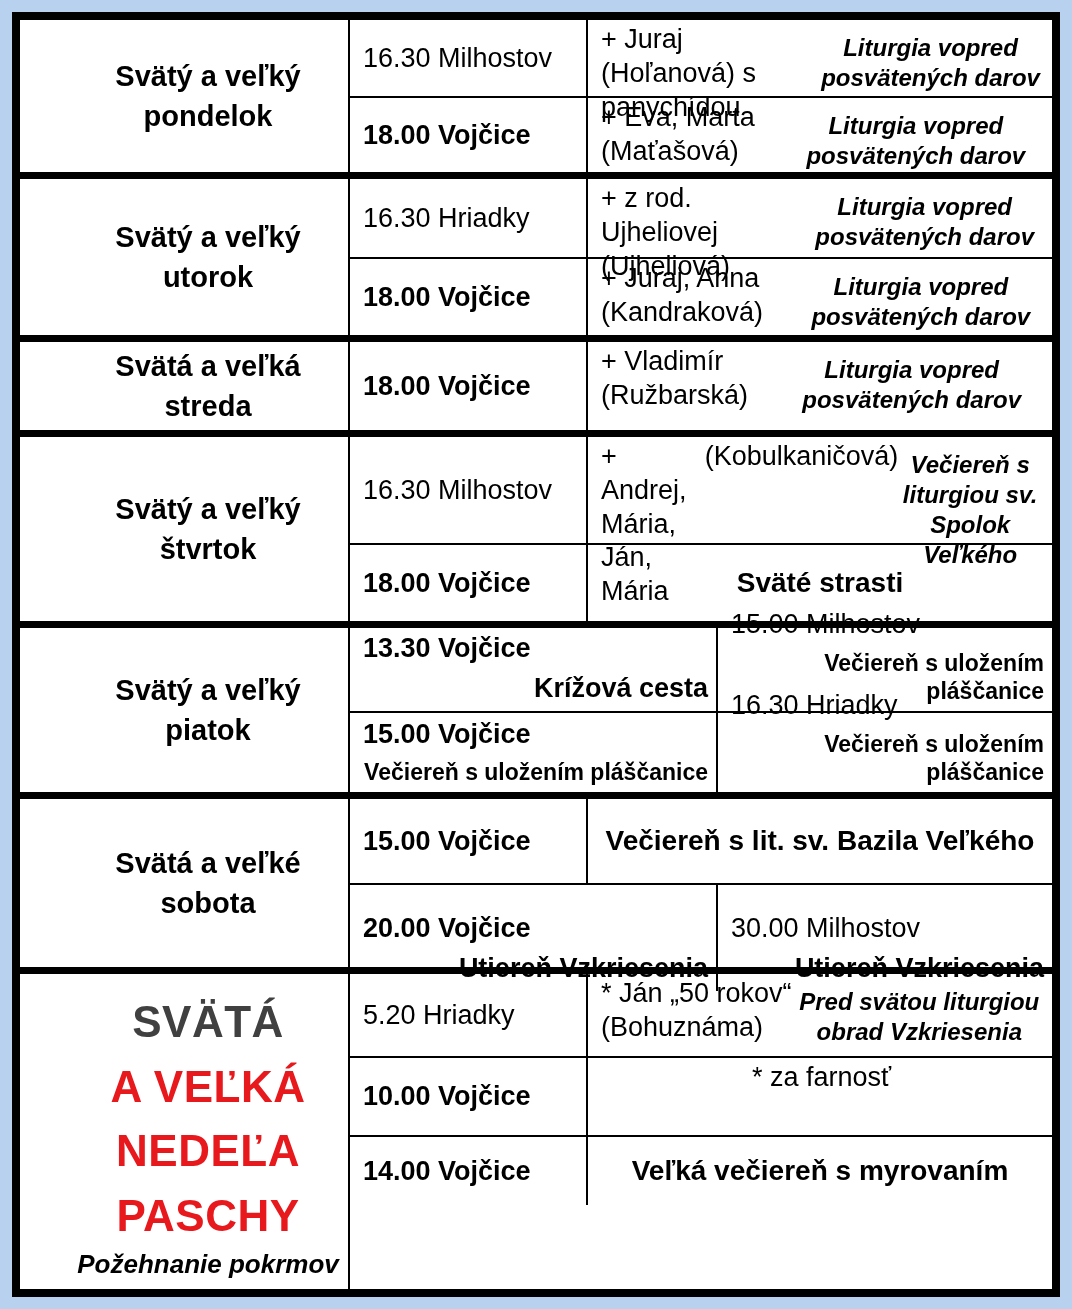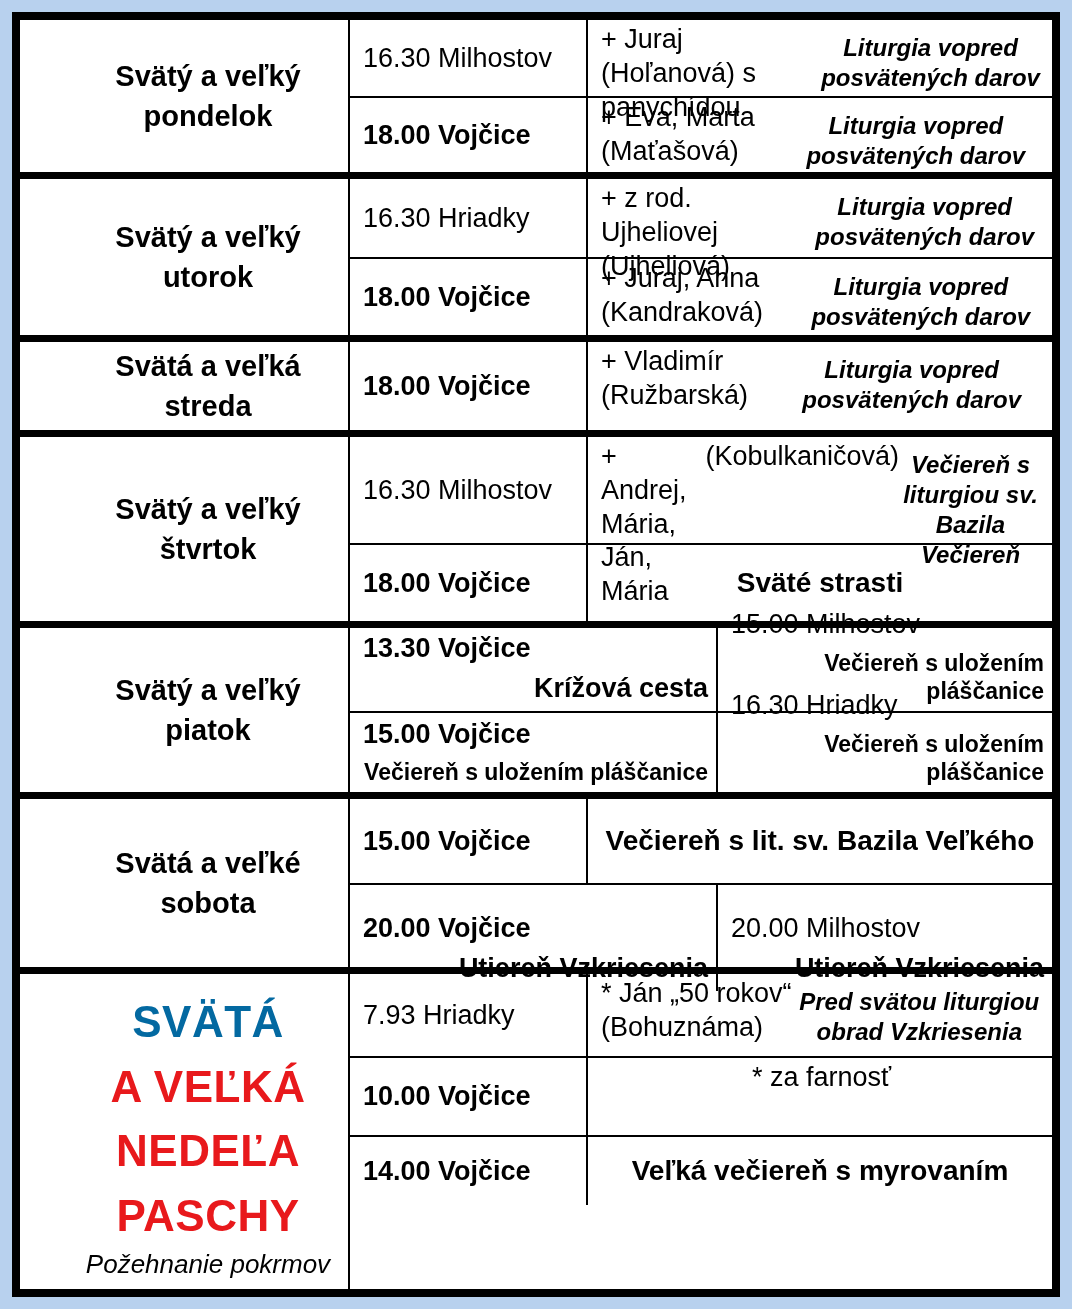--- a/index.html
+++ b/index.html
@@ -24,21 +24,21 @@
     display: flex; flex-direction: column;
     justify-content: center; align-items: center;
     text-align: center;
     margin-left: 48px;
   }
   .day-line { font-weight: bold; font-size: 29px; line-height: 1.38; }
   .day.paschy { justify-content: flex-start; padding-top: 16px; }
   .day.paschy .day-line { font-size: 44px; line-height: 1.47; letter-spacing: 0.5px; }
   .day-note {
     margin-top: auto; padding-bottom: 14px;
-    font-weight: normal; font-style: italic; font-size: 26px;
+    font-weight: bold; font-style: italic; font-size: 26px;
   }
   .rows { flex: 1 1 auto; display: flex; flex-direction: column; min-width: 0; }
   .subrow { display: flex; flex: 0 0 auto; border-top: 2px solid #000; }
   .subrow:first-child { border-top: 0; }
   .cell.time {
     flex: 0 0 238px;
     border-right: 2px solid #000;
     display: flex; align-items: center;
     padding: 4px 6px 4px 13px;
     font-size: 27px;
@@ -144,21 +144,21 @@
       <div class="day">
         <div class="day-line">Svätý a veľký</div>
         <div class="day-line">štvrtok</div>
       </div>
       <div class="rows">
         <div class="subrow" style="height:106px">
           <div class="cell time">16.30 Milhostov</div>
           <div class="cell detail">
             <div class="main">+ Andrej, Mária, Ján, Mária</div>
             <div class="main">(Kobulkaničová)</div>
-            <div class="sub">Večiereň s liturgiou sv. Bazila Večiereň</div>
+            <div class="sub">Večiereň s liturgiou sv. Spolok Veľkého</div>
           </div>
         </div>
         <div class="subrow" style="height:78px">
           <div class="cell time bold">18.00 Vojčice</div>
           <div class="cell eventc">Sväté strasti</div>
         </div>
       </div>
     </section>
 
     <section class="group" style="height:171px">
@@ -199,38 +199,38 @@
         <div class="subrow" style="height:84px">
           <div class="cell time bold">15.00 Vojčice</div>
           <div class="cell eventc">Večiereň s lit. sv. Bazila Veľkého</div>
         </div>
         <div class="subrow" style="height:108px">
           <div class="cell half left">
             <div class="t bold">20.00 Vojčice</div>
             <div class="e lg">Utiereň Vzkriesenia</div>
           </div>
           <div class="cell half right">
-            <div class="t">20.00 Milhostov</div>
+            <div class="t">30.00 Milhostov</div>
             <div class="e lg">Utiereň Vzkriesenia</div>
           </div>
         </div>
       </div>
     </section>
 
     <section class="group" style="height:322px">
       <div class="day paschy">
-        <div class="day-line" style="color: #0369a1;">SVÄTÁ</div>
+        <div class="day-line" style="color: #404040;">SVÄTÁ</div>
         <div class="day-line" style="color: rgb(232, 25, 28);">A VEĽKÁ</div>
         <div class="day-line" style="color: rgb(232, 25, 28);">NEDEĽA</div>
         <div class="day-line" style="color: rgb(232, 25, 28);">PASCHY</div>
         <div class="day-note">Požehnanie pokrmov</div>
       </div>
       <div class="rows">
         <div class="subrow" style="height:82px">
-          <div class="cell time">7.93 Hriadky</div>
+          <div class="cell time">5.20 Hriadky</div>
           <div class="cell detail">
             <div class="main">* Ján „50 rokov“ (Bohuznáma)</div>
             <div class="sub">Pred svätou liturgiou obrad Vzkriesenia</div>
           </div>
         </div>
         <div class="subrow" style="height:79px">
           <div class="cell time bold">10.00 Vojčice</div>
           <div class="cell detail">
             <div class="main">* za farnosť</div>
           </div>

